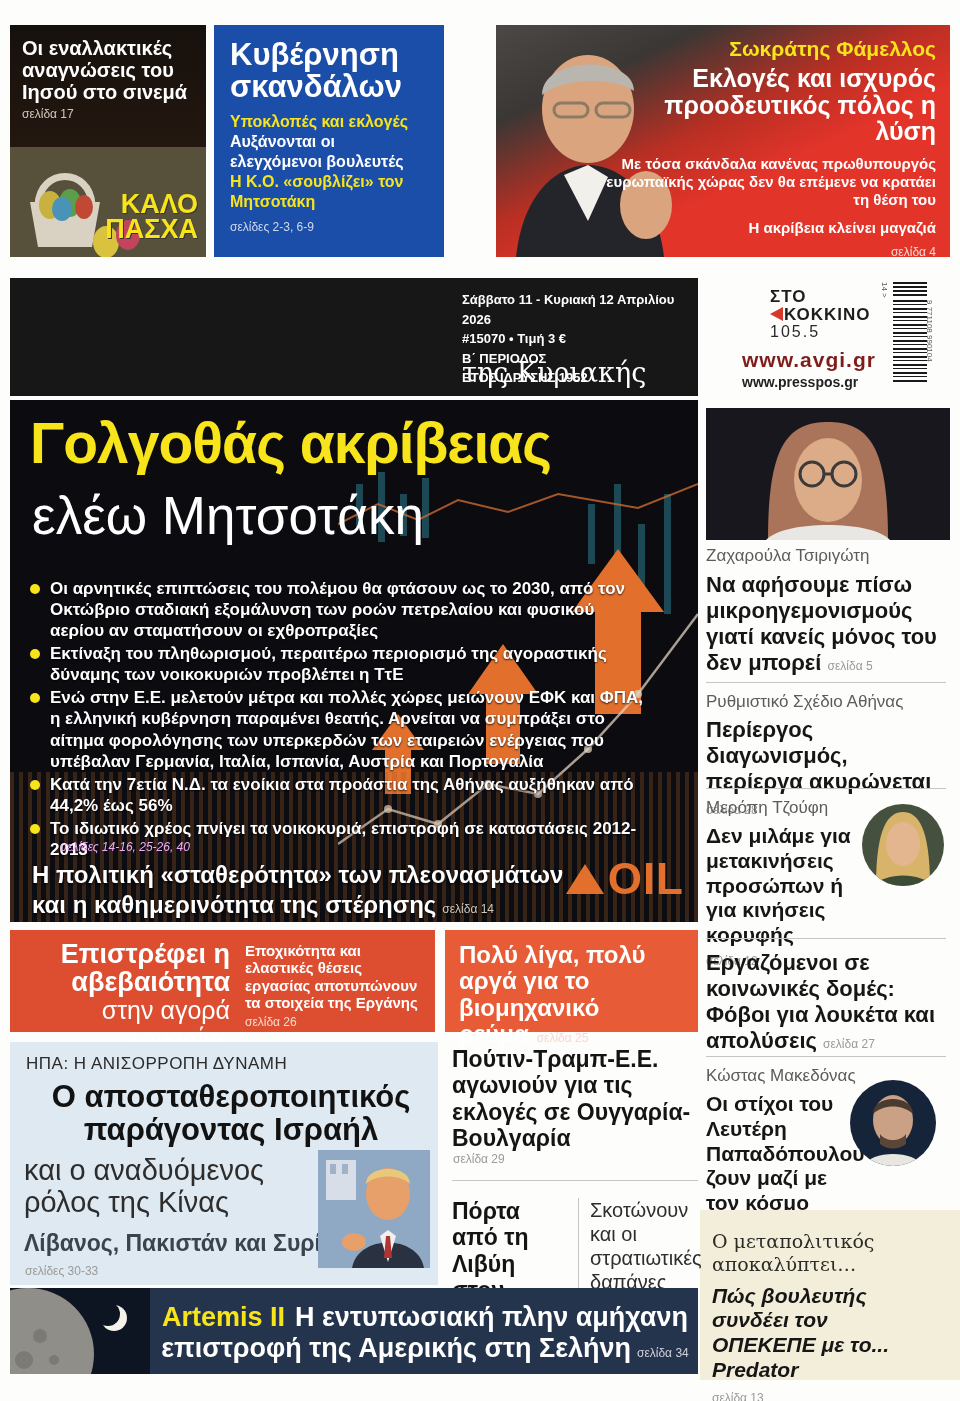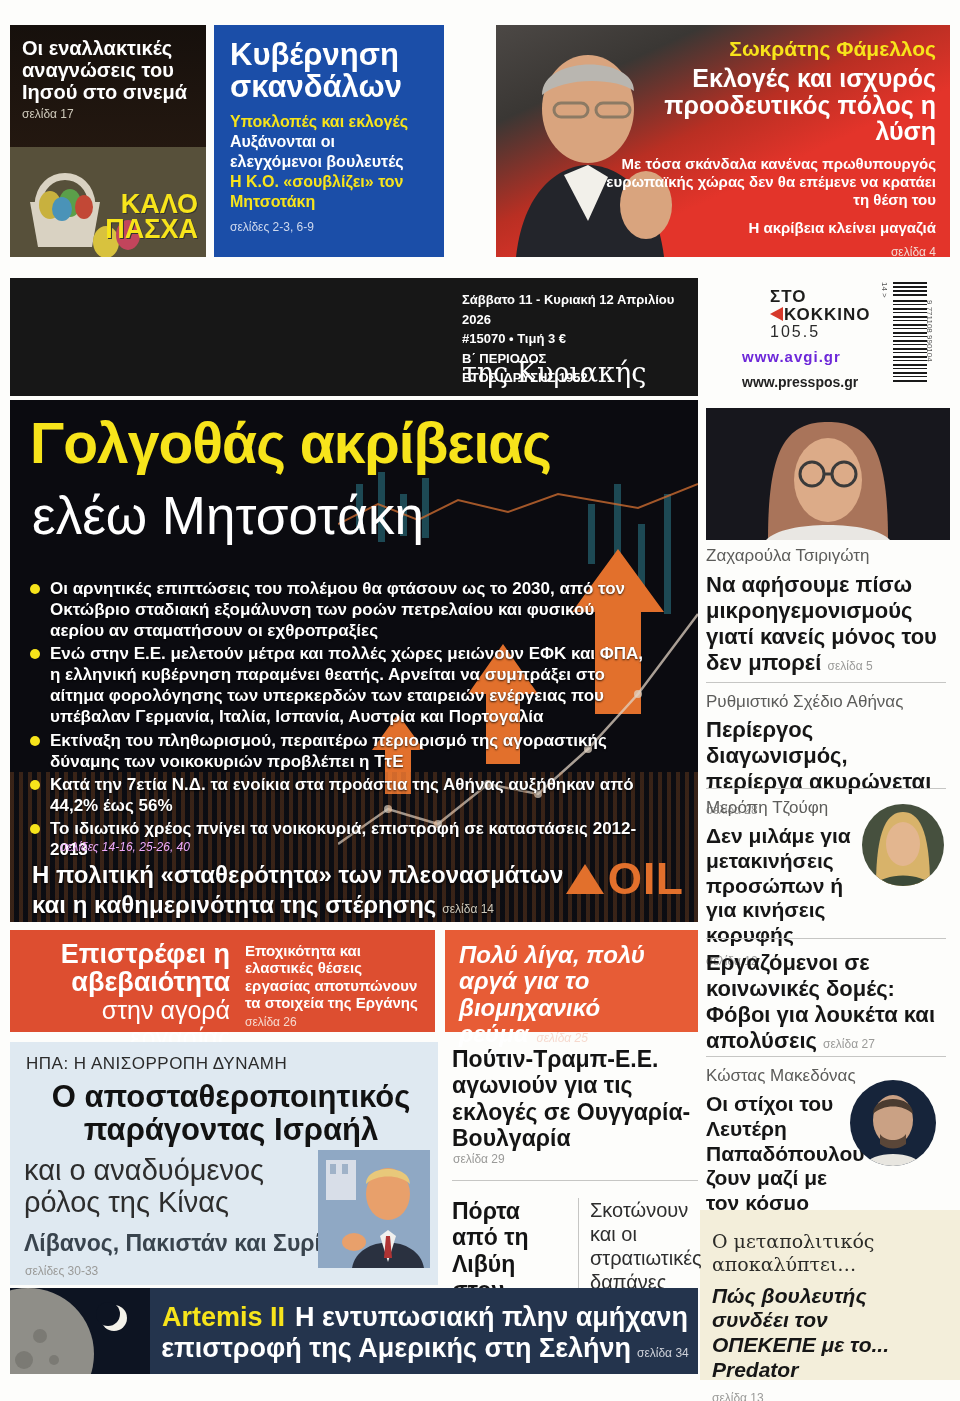--- a/index.html
+++ b/index.html
@@ -32,21 +32,21 @@
   .famellos .pg{color:#f3d9d2;}
 
   
   .mast{left:10px;top:278px;width:688px;height:118px;background:#171717;color:#fff;}
   .mast .title{position:absolute;left:22px;top:2px;font-family:"DejaVu Serif",serif;font-weight:700;font-size:88px;letter-spacing:2px;line-height:1.1;}
   .mast .info{position:absolute;left:452px;top:12px;font-size:13px;font-weight:700;line-height:1.5;}
   .mast .edition{position:absolute;left:452px;bottom:8px;font-family:"DejaVu Serif",serif;font-size:27px;}
   .radio{left:770px;top:288px;color:#1d1d1b;font-weight:700;font-size:17px;line-height:1.05;letter-spacing:1px;}
   .radio .tri{display:inline-block;width:0;height:0;border-top:7px solid transparent;border-bottom:7px solid transparent;border-right:13px solid #d6392b;margin-right:1px;vertical-align:-1px;}
   .radio .freq{font-weight:400;letter-spacing:2px;font-size:16px;color:#2a2a2a;}
-  .url1{left:742px;top:348px;font-size:15px;color:#6d28d9;font-weight:700;letter-spacing:1px;}
+  .url1{left:742px;top:348px;font-size:21px;color:#7f1d1d;font-weight:700;letter-spacing:1px;}
   .url2{left:742px;top:374px;font-size:14px;color:#222;font-weight:700;}
   .barcode{left:893px;top:300px;width:34px;height:82px;background:repeating-linear-gradient(to bottom,#191919 0 2px,#fff 2px 4px,#191919 4px 5px,#fff 5px 8px);}
   .barcode-top{left:893px;top:282px;width:34px;height:14px;background:repeating-linear-gradient(to bottom,#191919 0 2px,#fff 2px 4px);}
   .barcode-num{left:925px;top:300px;font-size:8px;color:#555;writing-mode:vertical-rl;}
   .barcode-iss{left:880px;top:282px;font-size:8px;color:#555;writing-mode:vertical-rl;}
 
   
   .mainstory{left:10px;top:400px;width:688px;height:522px;background:#0b0b10;overflow:hidden;color:#fff;}
   .ms-tex{position:absolute;right:0;bottom:0;width:100%;height:150px;
           background:repeating-linear-gradient(90deg,rgba(216,120,50,.28) 0 4px,rgba(20,30,40,.1) 4px 9px);opacity:.8;}
@@ -70,21 +70,21 @@
   .cream .sb-head{font-size:21px;}
 
   
   .or-left{left:10px;top:930px;width:425px;height:102px;background:#dd4e30;color:#fff;}
   .or-left .big{position:absolute;right:205px;top:10px;width:205px;text-align:right;}
   .or-left .big .b{font-size:27px;font-weight:700;line-height:1.05;}
   .or-left .big .l{font-size:25px;font-weight:400;line-height:1.1;}
   .or-left .note{position:absolute;left:235px;top:12px;width:175px;font-size:15px;font-weight:700;line-height:1.15;}
   .or-left .note .pg{color:#f6d9ce;display:block;margin-top:5px;}
   .or-right{left:445px;top:930px;width:253px;height:102px;background:#e75c36;color:#fff;}
-  .or-right h3{margin:12px 14px 12px;font-size:24px;font-weight:700;line-height:1.1;font-style:italic;}
+  .or-right h3{margin:12px 14px 12px;font-size:24px;font-weight:700;line-height:1.1;}
   .or-right .pg{color:#f6d9ce;margin-left:8px;}
 
   
   .usa{left:10px;top:1042px;width:428px;height:243px;background:#dfe9f1;}
   .usa .kick{position:absolute;left:16px;top:12px;font-size:17px;color:#2b2b2b;letter-spacing:.5px;}
   .usa .hb{position:absolute;left:14px;top:38px;font-size:31px;font-weight:700;color:#121212;line-height:1.08;text-align:center;}
   .usa .hl{position:absolute;left:14px;top:112px;font-size:29px;font-weight:400;color:#2d2d2d;line-height:1.12;width:290px;}
   .usa .deck{position:absolute;left:14px;top:188px;font-size:23px;font-weight:700;color:#39444e;}
   .usa .pg{position:absolute;left:15px;top:222px;}
   .usa-photo{position:absolute;left:308px;top:108px;width:112px;height:118px;overflow:hidden;}
@@ -208,22 +208,22 @@
         <circle cx="200" cy="330" r="4"></circle>
           <circle cx="250" cy="285" r="4"></circle>
           <circle cx="300" cy="230" r="4"></circle>
       </g>
     </svg>
     <div class="ms-tex"></div>
     <div class="ms-h1">Γολγοθάς ακρίβειας</div>
     <div class="ms-h2">ελέω Μητσοτάκη</div>
     <ul class="ms-bullets">
       <li>Οι αρνητικές επιπτώσεις του πολέμου θα φτάσουν ως το 2030, από τον Οκτώβριο σταδιακή εξομάλυνση των ροών πετρελαίου και φυσικού αερίου αν σταματήσουν οι εχθροπραξίες</li>
+      <li>Εκτίναξη του πληθωρισμού, περαιτέρω περιορισμό της αγοραστικής δύναμης των νοικοκυριών προβλέπει η ΤτΕ</li>
       <li>Ενώ στην Ε.Ε. μελετούν μέτρα και πολλές χώρες μειώνουν ΕΦΚ και ΦΠΑ, η ελληνική κυβέρνηση παραμένει θεατής. Αρνείται να συμπράξει στο αίτημα φορολόγησης των υπερκερδών των εταιρειών ενέργειας που υπέβαλαν Γερμανία, Ιταλία, Ισπανία, Αυστρία και Πορτογαλία</li>
-      <li>Εκτίναξη του πληθωρισμού, περαιτέρω περιορισμό της αγοραστικής δύναμης των νοικοκυριών προβλέπει η ΤτΕ</li>
       <li>Κατά την 7ετία Ν.Δ. τα ενοίκια στα προάστια της Αθήνας αυξήθηκαν από 44,2% έως 56%</li>
       <li>Το ιδιωτικό χρέος πνίγει τα νοικοκυριά, επιστροφή σε καταστάσεις 2012-2013</li>
     </ul>
     <div class="ms-pages">σελίδες 14-16, 25-26, 40</div>
     <div class="ms-foot">
       <div>Η πολιτική «σταθερότητα» των πλεονασμάτων</div>
       <div><span>και η καθημερινότητα της στέρησης</span><span class="pg">σελίδα 14</span></div>
     </div>
     <div class="oil">
       <span class="tri"></span>

